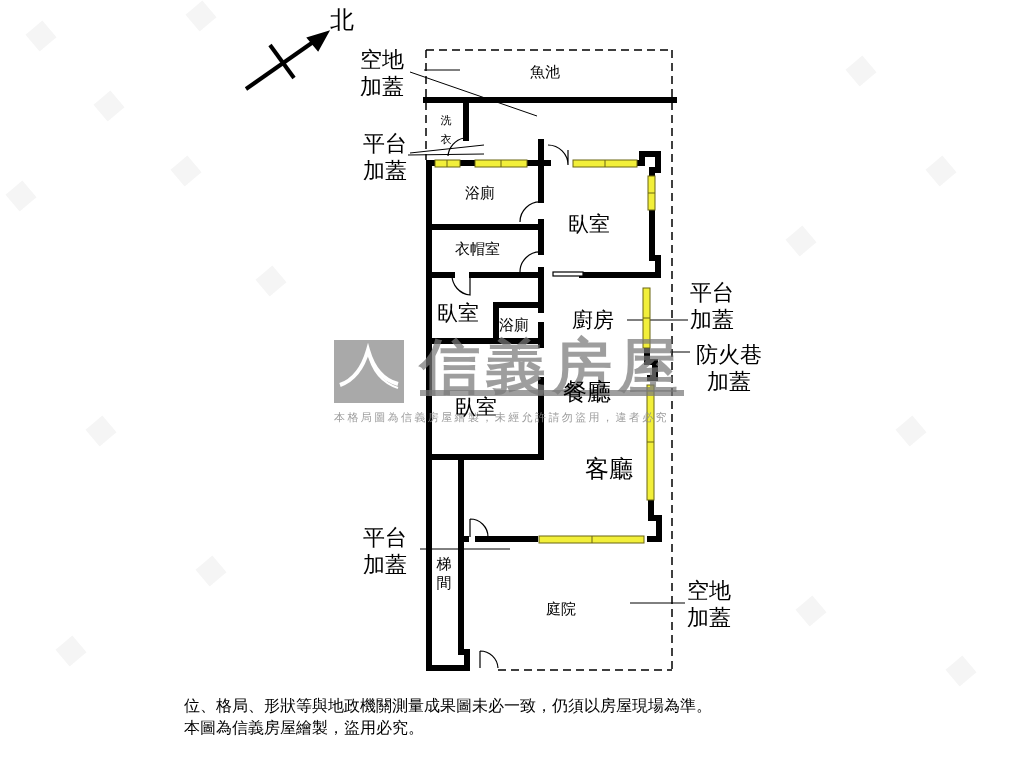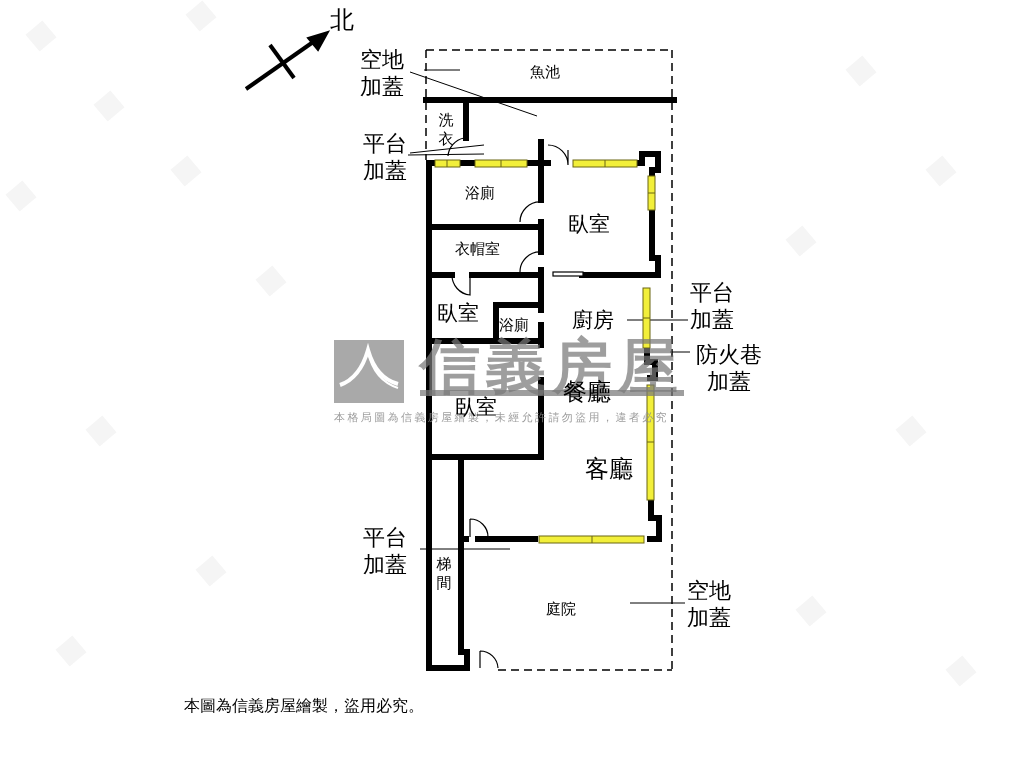--- a/index.html
+++ b/index.html
@@ -4,21 +4,21 @@
 <style>
   html, body { margin: 0; padding: 0; background: #ffffff; }
   body { width: 1024px; height: 768px; position: relative; overflow: hidden;
          font-family: "DejaVu Sans", "Liberation Sans", sans-serif; color: #000; }
   #plan { position: absolute; left: 0; top: 0; width: 1024px; height: 768px; }
   .lbl { position: absolute; white-space: nowrap; line-height: 1; color: #000; }
   .lbl-lg { font-size: 22px; }
   .lbl-md { font-size: 21px; }
   .lbl-sm { font-size: 15px; }
   .lbl-bold { font-size: 24px; }
-  .vtext { position: absolute; font-size: 15px; line-height: 19px; width: 16px; text-align: center; }
+  .vtext { position: absolute; font-size: 11px; line-height: 19px; width: 16px; text-align: center; }
   .stack { position: absolute; font-size: 22px; line-height: 27px; }
   .stack div { white-space: nowrap; }
   .wm-name { position: absolute; left: 420px; top: 336px; font-size: 60px; color: rgba(120,120,120,0.72);
              letter-spacing: 6px; line-height: 1; font-weight: bold; text-decoration: underline; }
   .wm-sub { position: absolute; left: 334px; top: 412px; font-size: 11px; color: rgba(140,140,140,0.85);
             letter-spacing: 2.4px; white-space: nowrap; line-height: 1; }
   .disclaimer { position: absolute; left: 184px; top: 695px; font-size: 16px; line-height: 22px; width: 700px; }
   .disclaimer div { white-space: nowrap; }
 </style>
 </head>
@@ -191,14 +191,15 @@
 <div class="lbl lbl-md" style="left:437px; top:303px;">臥室</div>
 <div class="lbl lbl-sm" style="left:499px; top:318px;">浴廁</div>
 <div class="lbl lbl-md" style="left:572px; top:310px;">廚房</div>
 <div class="lbl lbl-bold" style="left:563px; top:380px;">餐廳</div>
 <div class="lbl lbl-md" style="left:455px; top:397px;">臥室</div>
 <div class="lbl lbl-bold" style="left:564px; top:457px;margin-left:21px;">客廳</div>
 <div class="vtext" style="left:436px; top:555px; width:16px; font-size:15px;">梯間</div>
 <div class="lbl lbl-sm" style="left:546px; top:602px;">庭院</div>
 
 <div class="disclaimer">
+  <div>位、格局、形狀等與地政機關測量成果圖未必一致，仍須以房屋現場為準。</div>
   <div>本圖為信義房屋繪製，盜用必究。</div>
 </div>
 
 </body></html>

